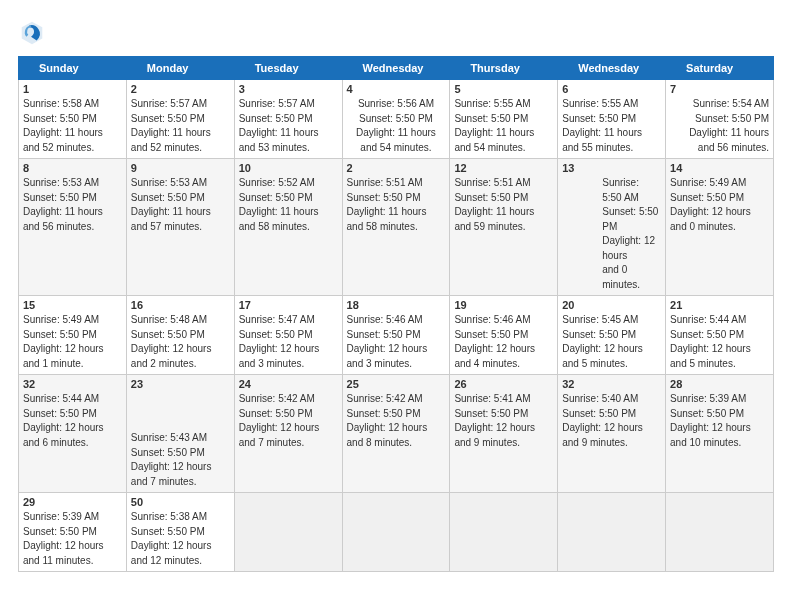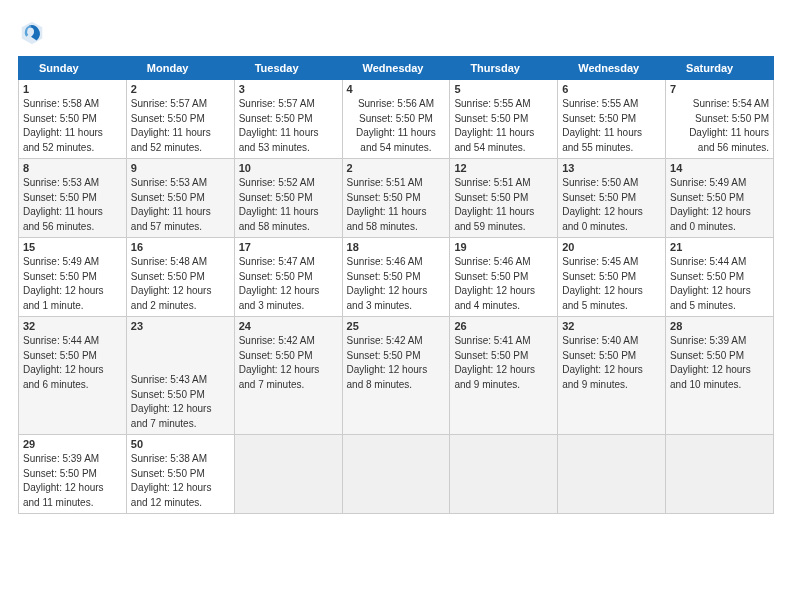--- a/index.html
+++ b/index.html
@@ -210,21 +210,21 @@
           </td>
           <td>
             <span class="day-num">12</span>
             <div class="cell-text" style="white-space: pre-line;">Sunrise: 5:51 AM
 Sunset: 5:50 PM
 Daylight: 11 hours
 and 59 minutes.</div>
           </td>
           <td>
             <span class="day-num">13</span>
-            <div class="cell-text" style="white-space: pre-line;">Sunrise: 5:50 AM
+            <div class="cell-text" style="white-space: pre-line; margin-left: 40px;">Sunrise: 5:50 AM
 Sunset: 5:50 PM
 Daylight: 12 hours
 and 0 minutes.</div>
           </td>
           <td>
             <span class="day-num">14</span>
             <div class="cell-text" style="white-space: pre-line;">Sunrise: 5:49 AM
 Sunset: 5:50 PM
 Daylight: 12 hours
 and 0 minutes.</div>

